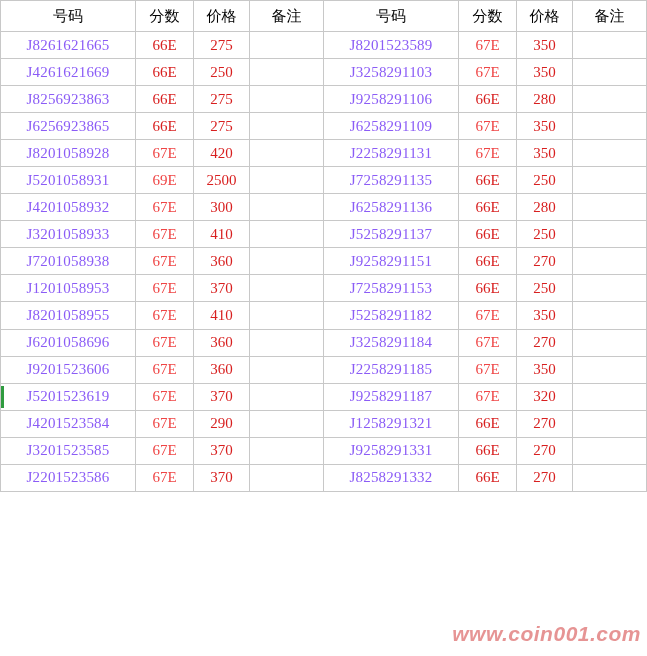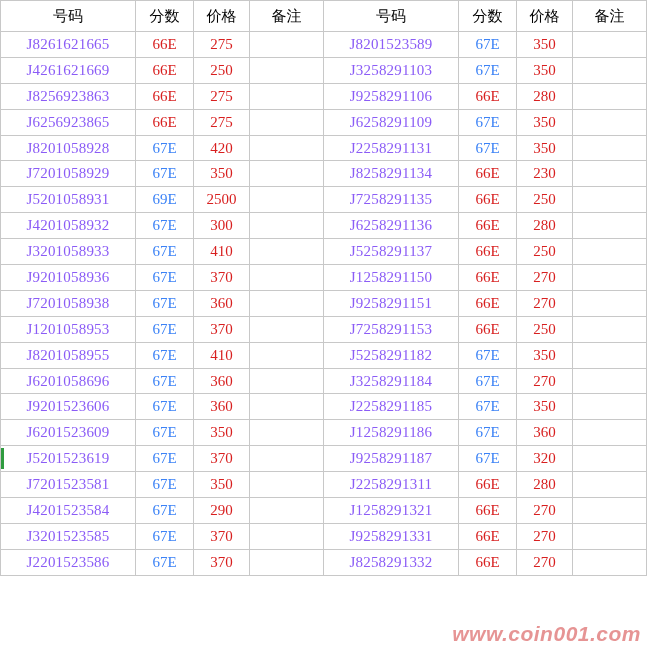--- a/index.html
+++ b/index.html
@@ -43,21 +43,21 @@
     height: 30px;
   }
   tbody tr { height: 25.9px; }
 
   .code {
     color: #8b5cf6;
     font-size: 15.5px;
     letter-spacing: 0.2px;
   }
   .score {
-    color: #3b82f6;
+    color: #ef4444;
     font-size: 15px;
   }
   .score.red {
     color: #d81f1f;
   }
   .price {
     color: #d81f1f;
     font-size: 15px;
     margin-top: 16px;
   }
@@ -158,30 +158,20 @@
         <td class="code">J8201058928</td>
         <td class="score">67E</td>
         <td class="price">420</td>
         <td class="note"></td>
         <td class="code">J2258291131</td>
         <td class="score">67E</td>
         <td class="price">350</td>
         <td class="note"></td>
       </tr>
       <tr>
-        <td class="code">J7201058929</td>
-        <td class="score">67E</td>
-        <td class="price">350</td>
-        <td class="note"></td>
-        <td class="code">J8258291134</td>
-        <td class="score red">66E</td>
-        <td class="price">230</td>
-        <td class="note"></td>
-      </tr>
-      <tr>
         <td class="code">J5201058931</td>
         <td class="score">69E</td>
         <td class="price">2500</td>
         <td class="note"></td>
         <td class="code">J7258291135</td>
         <td class="score red">66E</td>
         <td class="price">250</td>
         <td class="note"></td>
       </tr>
       <tr>
@@ -198,30 +188,20 @@
         <td class="code">J3201058933</td>
         <td class="score">67E</td>
         <td class="price">410</td>
         <td class="note"></td>
         <td class="code">J5258291137</td>
         <td class="score red">66E</td>
         <td class="price">250</td>
         <td class="note"></td>
       </tr>
       <tr>
-        <td class="code">J9201058936</td>
-        <td class="score">67E</td>
-        <td class="price">370</td>
-        <td class="note"></td>
-        <td class="code">J1258291150</td>
-        <td class="score red">66E</td>
-        <td class="price">270</td>
-        <td class="note"></td>
-      </tr>
-      <tr>
         <td class="code">J7201058938</td>
         <td class="score">67E</td>
         <td class="price">360</td>
         <td class="note"></td>
         <td class="code">J9258291151</td>
         <td class="score red">66E</td>
         <td class="price">270</td>
         <td class="note"></td>
       </tr>
       <tr>
@@ -258,47 +238,27 @@
         <td class="code">J9201523606</td>
         <td class="score">67E</td>
         <td class="price">360</td>
         <td class="note"></td>
         <td class="code">J2258291185</td>
         <td class="score">67E</td>
         <td class="price">350</td>
         <td class="note"></td>
       </tr>
       <tr>
-        <td class="code">J6201523609</td>
-        <td class="score">67E</td>
-        <td class="price">350</td>
-        <td class="note"></td>
-        <td class="code">J1258291186</td>
-        <td class="score">67E</td>
-        <td class="price">360</td>
-        <td class="note"></td>
-      </tr>
-      <tr>
         <td class="code tick-cell">J5201523619<span class="tick"></span></td>
         <td class="score">67E</td>
         <td class="price">370</td>
         <td class="note"></td>
         <td class="code">J9258291187</td>
         <td class="score">67E</td>
         <td class="price">320</td>
-        <td class="note"></td>
-      </tr>
-      <tr>
-        <td class="code">J7201523581</td>
-        <td class="score">67E</td>
-        <td class="price">350</td>
-        <td class="note"></td>
-        <td class="code">J2258291311</td>
-        <td class="score red">66E</td>
-        <td class="price">280</td>
         <td class="note"></td>
       </tr>
       <tr>
         <td class="code">J4201523584</td>
         <td class="score">67E</td>
         <td class="price">290</td>
         <td class="note"></td>
         <td class="code">J1258291321</td>
         <td class="score red">66E</td>
         <td class="price">270</td>

